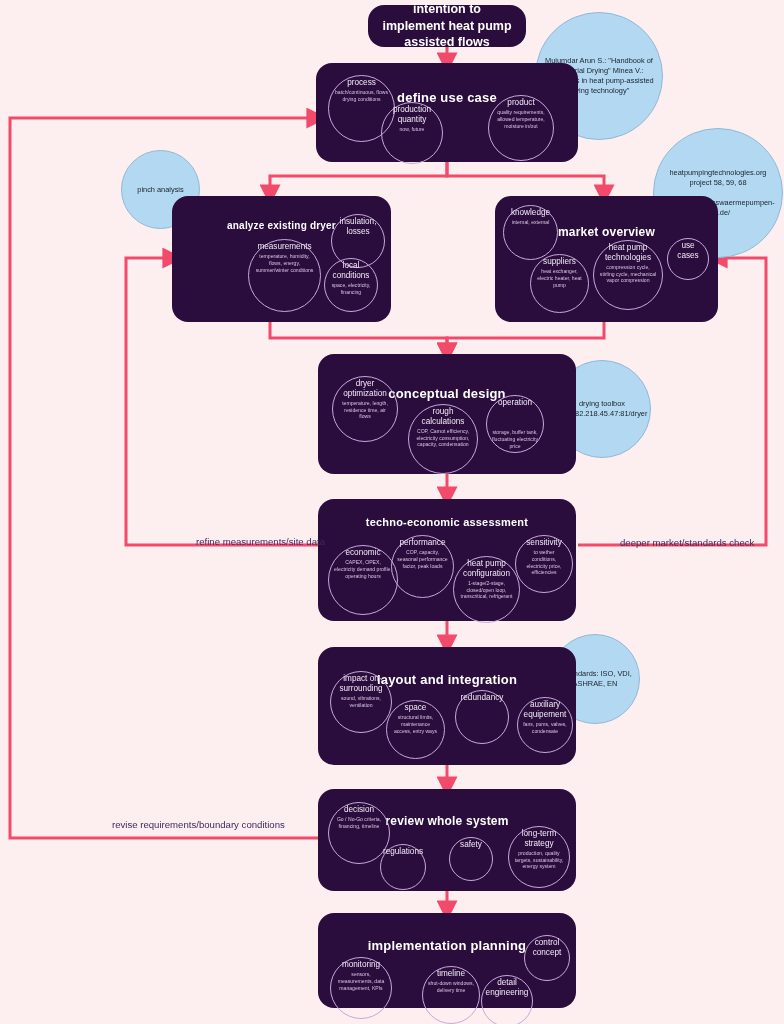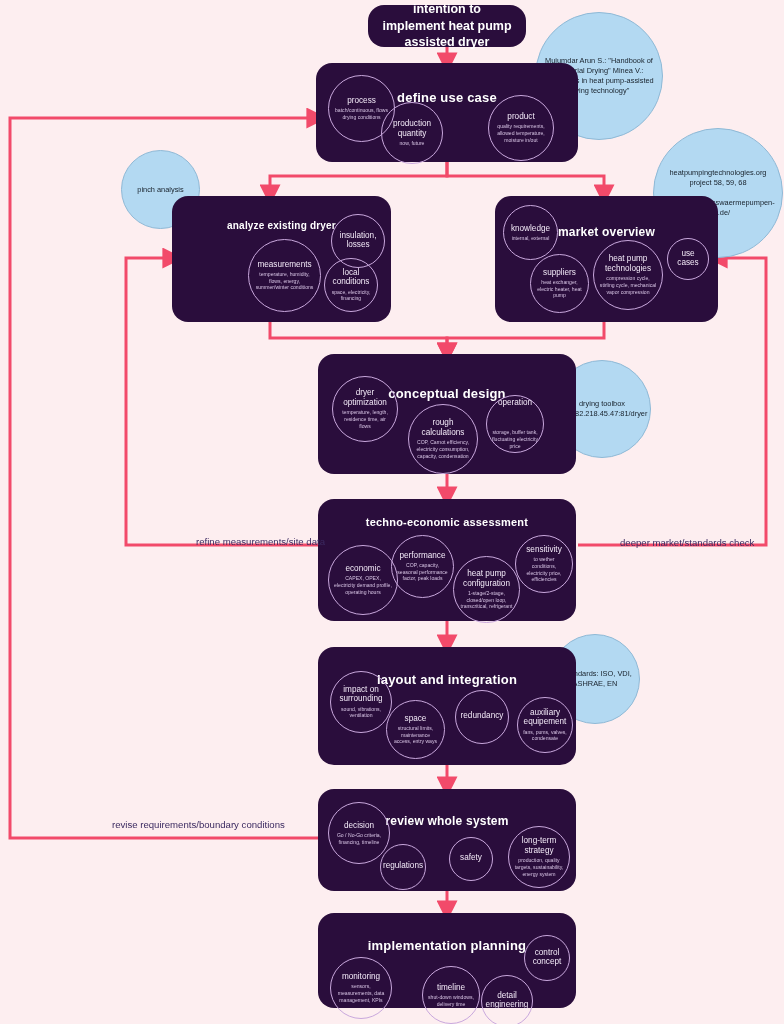--- a/index.html
+++ b/index.html
@@ -39,21 +39,20 @@
 
   
   .bub{
     position:absolute;
     border:1px solid #c9a8dd;
     border-radius:50%;
     box-sizing:border-box;
     display:flex;
     flex-direction:column;
     align-items:center;
-    justify-content:center;
     text-align:center;
     color:#efe3f6;
     padding:2px;
   }
   .bub .bt{
     font-size:8.2px;
     line-height:1.18;
     color:#f3eaf8;
     font-weight:400;
   }
@@ -143,21 +142,21 @@
 
   <div class="ref" style="left:553px;top:360px;width:98px;height:98px;">
     <span class="rt">drying toolbox http://82.218.45.47:81/dryer</span>
   </div>
 
   <div class="ref" style="left:550px;top:634px;width:90px;height:90px;">
     <span class="rt">- Standards: ISO, VDI, ASHRAE, EN</span>
   </div>
 
   <div class="node intent" style="left:368px;top:5px;width:158px;height:42px;">
-    <span>intention to implement heat pump assisted dryer</span>
+    <span>intention to implement heat pump assisted flows</span>
   </div>
 
   <div class="node" style="left:316px;top:63px;width:262px;height:99px;">
     <div class="title" style="top:27px;font-size:13px;">define use case</div>
     <div class="bub" style="left:12px;top:12px;width:67px;height:67px;">
       <div class="bt">process</div>
       <div class="bs">batch/continuous, flows drying conditions</div>
     </div>
     <div class="bub" style="left:65px;top:39px;width:62px;height:62px;">
       <div class="bt">production quantity</div>

